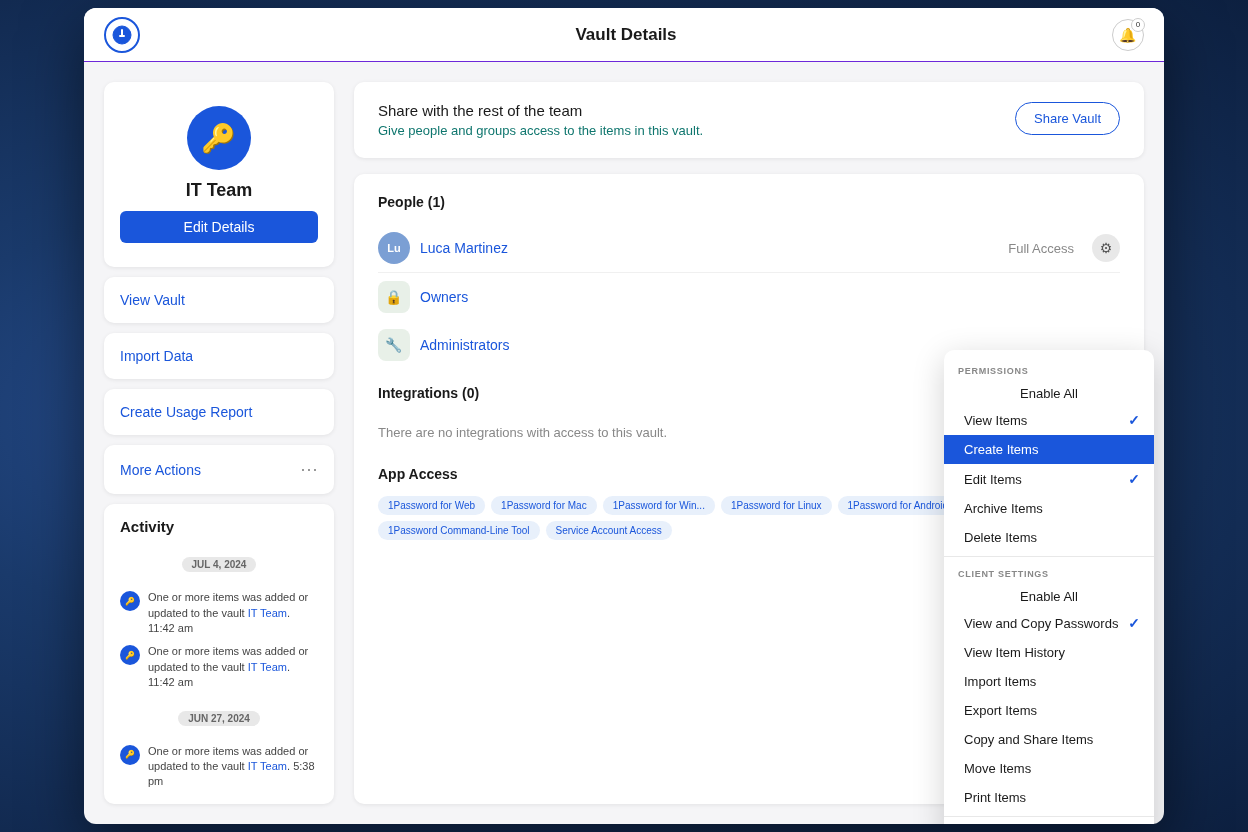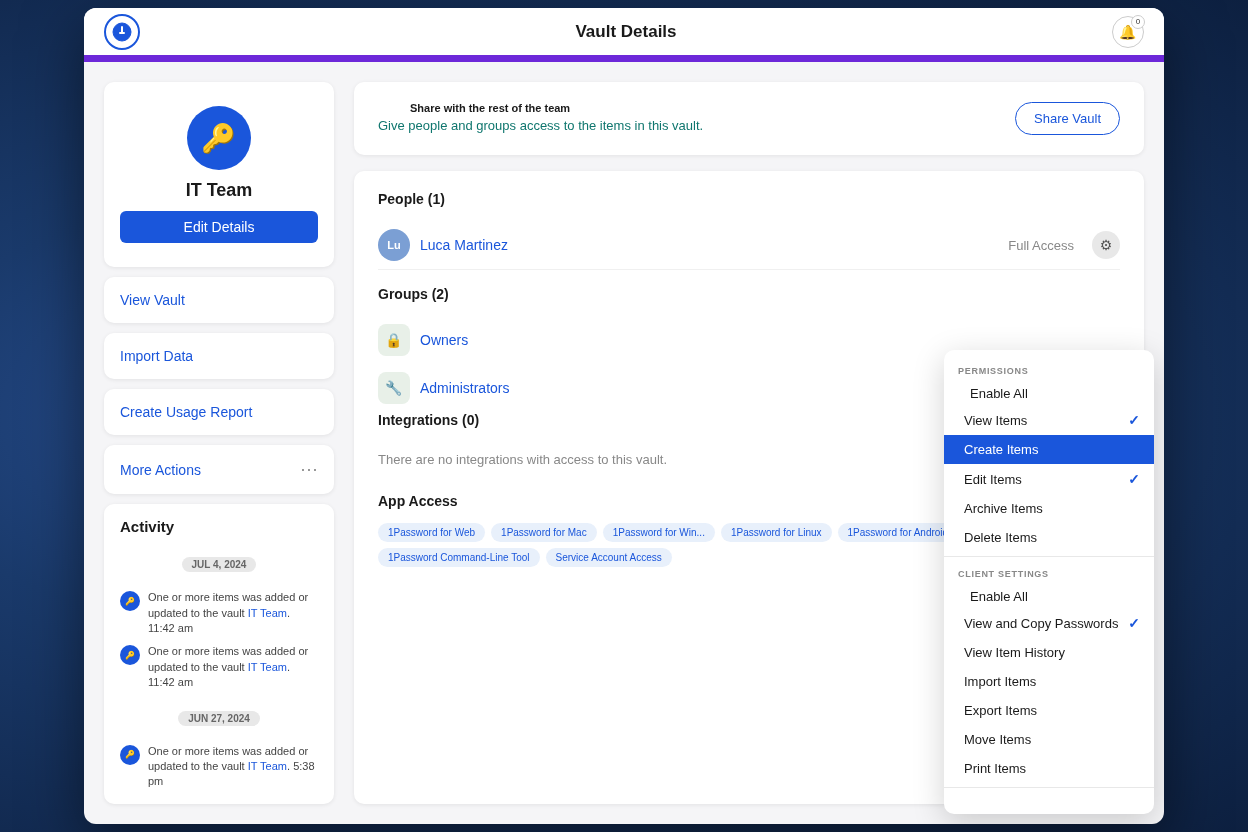--- a/index.html
+++ b/index.html
@@ -18,21 +18,21 @@
       background: #f5f5f7;
       border-radius: 12px;
       overflow: hidden;
       box-shadow: 0 20px 60px rgba(0,0,0,0.5);
       display: flex;
       flex-direction: column;
     }
     
     .header {
       background: #fff;
-      border-bottom: 7px solid #6d28d9;
+      border-bottom: 1px solid #6d28d9;
       display: flex;
       align-items: center;
       justify-content: space-between;
       padding: 0 20px;
       height: 54px;
       flex-shrink: 0;
     }
     .header-logo {
       width: 36px;
       height: 36px;
@@ -214,25 +214,24 @@
     .share-section {
       background: #fff;
       border-radius: 10px;
       padding: 20px 24px;
       box-shadow: 0 1px 4px rgba(0,0,0,0.08);
       display: flex;
       justify-content: space-between;
       align-items: flex-start;
     }
     .share-section h2 {
-      font-size: 11px;
-      font-weight: 700;
+      font-size: 15px;
+      font-weight: 400;
       color: #1a1a1a;
       margin-bottom: 4px;
-      margin-left: 32px;
     }
     .share-section p {
       font-size: 13px;
       color: #0f766e;
     }
     .share-vault-btn {
       background: #fff;
       color: #1a56db;
       border: 1.5px solid #1a56db;
       border-radius: 20px;
@@ -313,21 +312,21 @@
       align-items: center;
       justify-content: center;
       font-size: 14px;
     }
     .group-link {
       color: #1a56db;
       font-size: 14px;
       text-decoration: none;
     }
     .integrations-section {
-      margin-top: 0;
+      margin-top: 16px;
     }
     .no-integrations {
       font-size: 13px;
       color: #888;
       padding: 10px 0;
     }
     .app-access-section {
       margin-top: 16px;
     }
     .app-badges {
@@ -381,20 +380,21 @@
       color: #1a56db;
       font-size: 14px;
       font-weight: 700;
     }
     .dropdown-section-header {
       padding: 6px 26px 4px;
       font-size: 13px;
       font-weight: 500;
       color: #1a1a1a;
       cursor: pointer;
+      text-align: center;
     }
     .dropdown-divider {
       height: 1px;
       background: #e8e8e8;
       margin: 4px 0;
     }
     .timeline-date-row {
       text-align: center;
       margin: 6px 0 4px;
     }
@@ -492,21 +492,20 @@
       <div class="vault-content">
 
         <div class="section-title">People (1)</div>
         <div class="people-row">
           <div class="avatar">Lu</div>
           <a href="#" class="person-name">Luca Martinez</a>
           <span class="access-level">Full Access</span>
           <div class="gear-btn">⚙</div>
         </div>
 
-        <div class="section-title" style="margin-top:16px;">Groups (2)</div>
         <div class="group-item">
           <div class="group-avatar">🔒</div>
           <a href="#" class="group-link">Owners</a>
         </div>
         <div class="group-item">
           <div class="group-avatar">🔧</div>
           <a href="#" class="group-link">Administrators</a>
         </div>
 
         <div class="integrations-section">
@@ -563,20 +562,23 @@
         <div class="dropdown-item">
           <span>View Item History</span>
         </div>
         <div class="dropdown-item">
           <span>Import Items</span>
         </div>
         <div class="dropdown-item">
           <span>Export Items</span>
         </div>
         <div class="dropdown-item">
+          <span>Copy and Share Items</span>
+        </div>
+        <div class="dropdown-item">
           <span>Move Items</span>
         </div>
         <div class="dropdown-item">
           <span>Print Items</span>
         </div>
 
         <div class="dropdown-divider"></div>
 
         <div class="dropdown-item">
           

